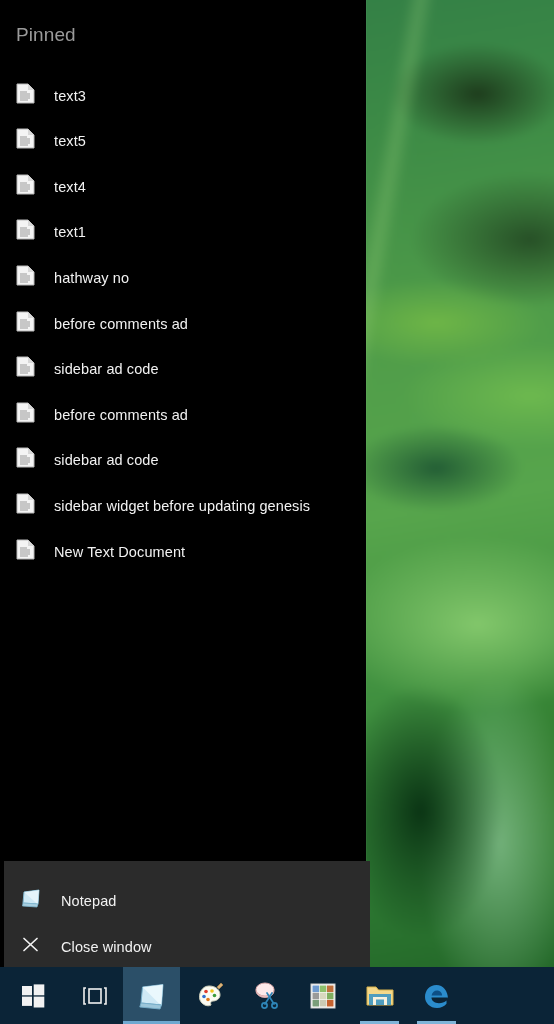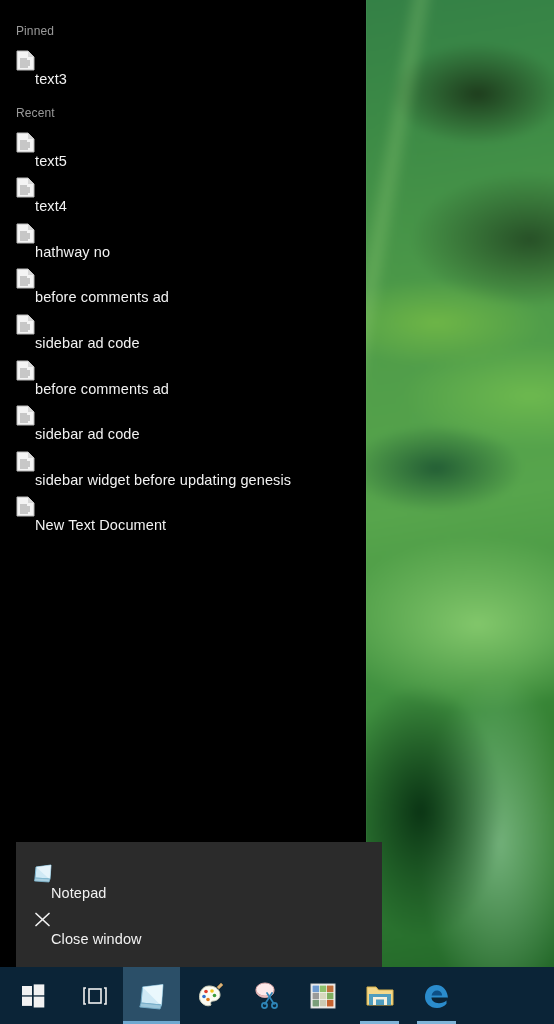--- a/index.html
+++ b/index.html
@@ -38,42 +38,41 @@
   
   #jumplist {
     position: absolute; left: 0; top: 0;
     width: 366px; height: 967px;
     background: #000;
     box-shadow: 0 0 0 1px rgba(255,255,255,.04);
   }
   .jl-top { background: #000; padding-top: 14px; }
   .jl-header {
     color: #9a9a9a;
-    font-size: 12px;
+    font-size: 19px;
     padding: 10px 0 12px 16px;
     letter-spacing: .1px;
   }
   .jl-item {
-    display: flex; align-items: flex-start;
+    display: flex; align-items: flex-end;
     height: 45.6px;
     padding-left: 16px;
     cursor: default;
-    flex-direction: column;
   }
   .jl-item .label {
     color: #f2f2f2;
     font-size: 14.5px;
     margin-left: 19px;
     white-space: nowrap;
     letter-spacing: .1px;
   }
   .jl-bottom {
-    position: absolute; left: 16px; bottom: 0; width: 366px;
+    position: absolute; left: 4px; bottom: 0; width: 366px;
     background: #2b2b2b;
-    padding: 21px 0 12px 0;
+    padding: 2px 0 12px 0;
   }
   .jl-bottom .jl-item { height: 46px; }
 
   
   .ico { width: 19px; height: 21px; flex: 0 0 19px; position: relative; }
 
   .doc-ico { }
   .doc-ico svg { display: block; }
 
   .np-ico { width: 22px; height: 21px; flex: 0 0 22px; }
@@ -130,21 +129,20 @@
               <line x1="4" y1="11" x2="14" y2="11"></line>
             <line x1="4" y1="13" x2="14" y2="13"></line>
               <line x1="4" y1="15" x2="14" y2="15"></line>
             <line x1="4" y1="17" x2="12" y2="17"></line>
           </g>
         </svg>
       </span>
       <span class="label">text3</span>
     </div>
 
-    <div class="jl-header">Recent</div>
 
     <div id="recent-list">
         <div class="jl-item">
           <span class="ico doc-ico">
             <svg viewBox="0 0 19 21" width="19" height="21">
   <path d="M1 1 h11 l6 6 v13 h-17 z" fill="#f4f4f4" stroke="#b9b9b9" stroke-width="1"></path>
   <path d="M12 1 v6 h6 z" fill="#d8d8d8"></path>
   <g stroke="#9a9a9a" stroke-width="1">
     <line x1="4" y1="9" x2="11" y2="9"></line>
                 <line x1="4" y1="11" x2="14" y2="11"></line>
@@ -164,20 +162,36 @@
   <g stroke="#9a9a9a" stroke-width="1">
     <line x1="4" y1="9" x2="11" y2="9"></line>
                 <line x1="4" y1="11" x2="14" y2="11"></line>
     <line x1="4" y1="13" x2="14" y2="13"></line>
                 <line x1="4" y1="15" x2="14" y2="15"></line>
     <line x1="4" y1="17" x2="12" y2="17"></line>
   </g>
             </svg>
           </span>
           <span class="label">text4</span>
+        </div>
+        <div class="jl-item">
+          <span class="ico doc-ico">
+            <svg viewBox="0 0 19 21" width="19" height="21">
+  <path d="M1 1 h11 l6 6 v13 h-17 z" fill="#f4f4f4" stroke="#b9b9b9" stroke-width="1"></path>
+  <path d="M12 1 v6 h6 z" fill="#d8d8d8"></path>
+  <g stroke="#9a9a9a" stroke-width="1">
+    <line x1="4" y1="9" x2="11" y2="9"></line>
+                <line x1="4" y1="11" x2="14" y2="11"></line>
+    <line x1="4" y1="13" x2="14" y2="13"></line>
+                <line x1="4" y1="15" x2="14" y2="15"></line>
+    <line x1="4" y1="17" x2="12" y2="17"></line>
+  </g>
+            </svg>
+          </span>
+          <span class="label">text1</span>
         </div>
         <div class="jl-item">
           <span class="ico doc-ico">
             <svg viewBox="0 0 19 21" width="19" height="21">
   <path d="M1 1 h11 l6 6 v13 h-17 z" fill="#f4f4f4" stroke="#b9b9b9" stroke-width="1"></path>
   <path d="M12 1 v6 h6 z" fill="#d8d8d8"></path>
   <g stroke="#9a9a9a" stroke-width="1">
     <line x1="4" y1="9" x2="11" y2="9"></line>
                 <line x1="4" y1="11" x2="14" y2="11"></line>
     <line x1="4" y1="13" x2="14" y2="13"></line>

